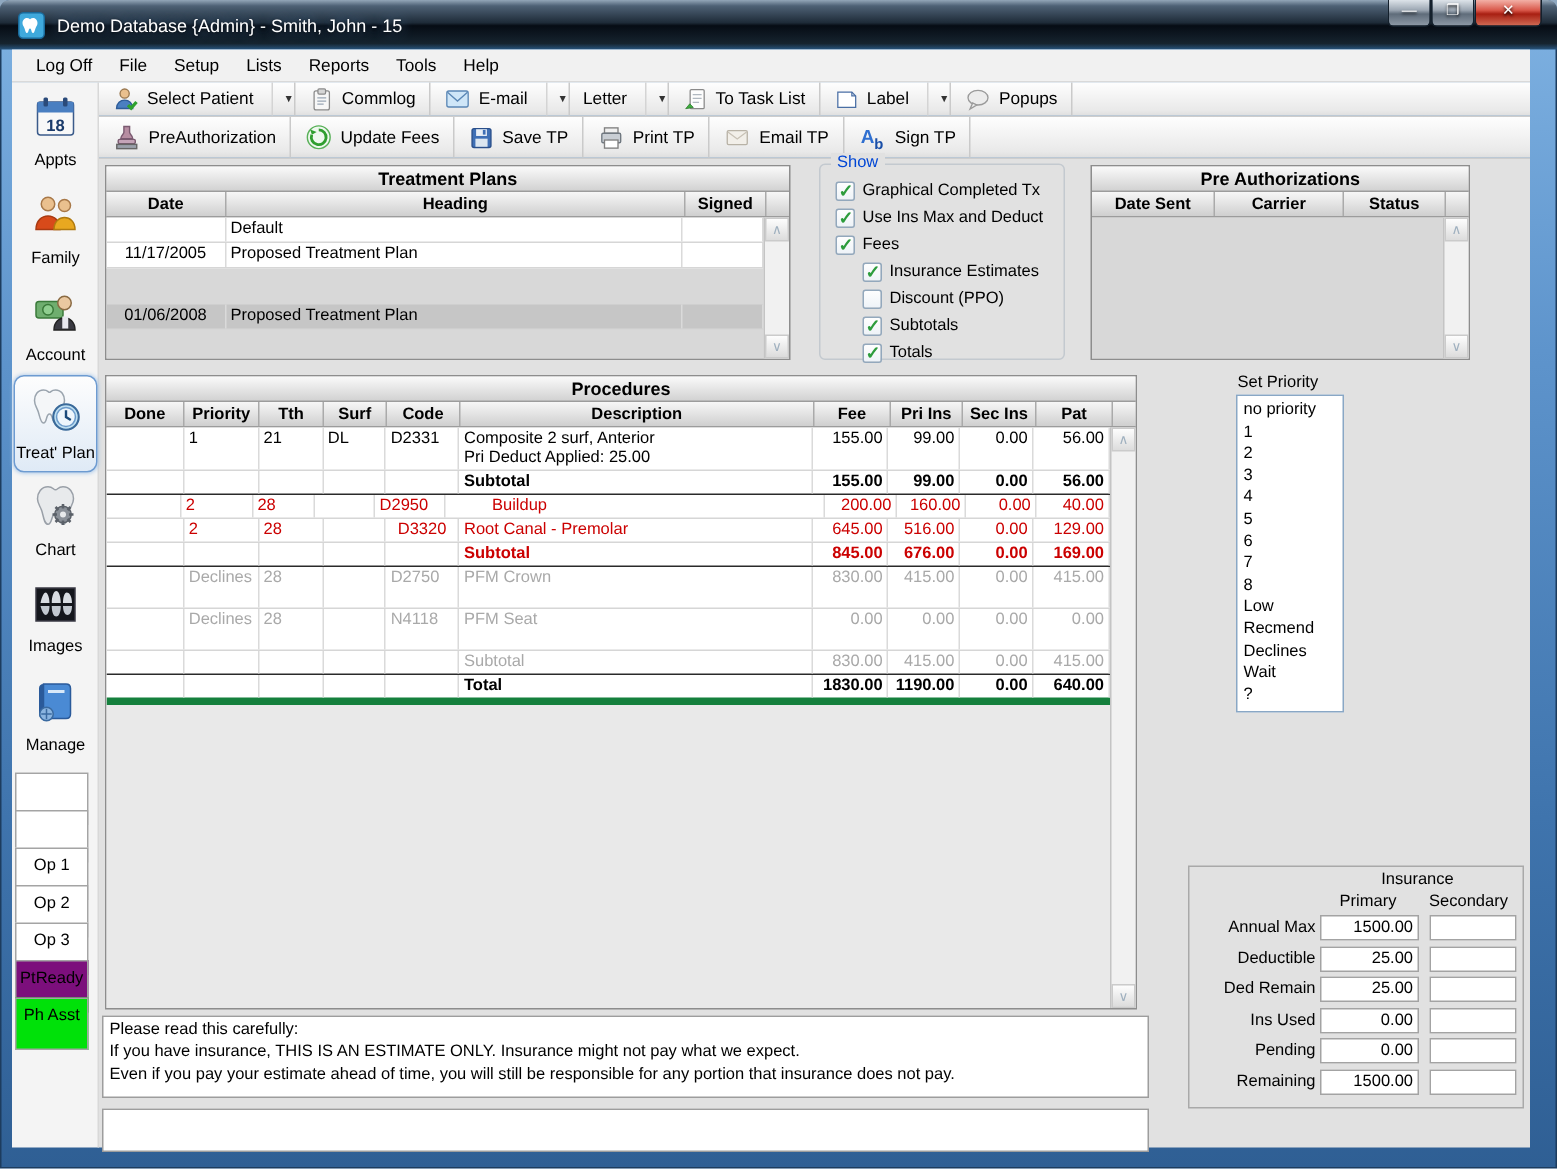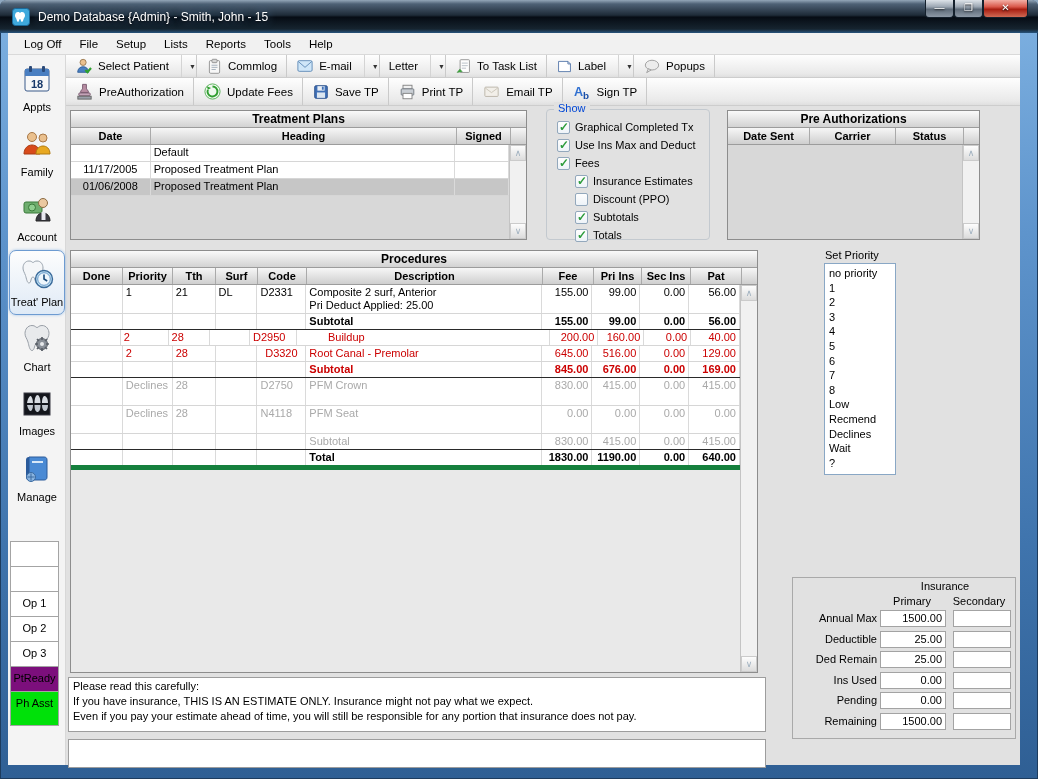--- a/index.html
+++ b/index.html
@@ -31,21 +31,21 @@
   .tb-group { display:flex; align-items:stretch; border-right:1px solid #cacaca; }
   .tb-btn { display:flex; align-items:center; gap:5px; padding:0 9px; font-size:11.5px; color:#000; }
   .tb-btn svg { display:block; }
   .tb-dd { font-size:7px; color:#333; padding-left:7px; margin-left:3px; border-left:1px solid #d4d4d4; align-self:stretch; display:flex; align-items:center; }
 
   
   .sidebar { position:absolute; left:8px; top:55px; width:58px; height:710px; background:#f4f4f4; border-right:1px solid #d8d8d8; }
   .module { width:58px; height:65px; display:flex; flex-direction:column; align-items:center; justify-content:center; gap:2px; }
   .module .mlabel { font-size:11px; color:#000; white-space:nowrap; }
   .module.selected { width:56px; margin-left:1px; border:1px solid #6d9bd1; border-radius:7px; background:linear-gradient(180deg,#fdfdfd,#dfeaf6); box-shadow:0 0 3px #9ec2e8; }
-  .op-cell { position:absolute; left:2px; width:49px; height:35px; border:1px solid #a4a4a4; background:#fff; font-size:11px; text-align:center; line-height:23px; color:#000;margin-top:26px; }
+  .op-cell { position:absolute; left:2px; width:49px; height:35px; border:1px solid #a4a4a4; background:#fff; font-size:11px; text-align:center; line-height:23px; color:#000; }
 
   
   .grid { position:absolute; border:1px solid #8d8d8d; background:#dcdcdc; }
   .grid-title { height:17px; line-height:16px; text-align:center; font-weight:bold; font-size:12px; color:#000;
     background:linear-gradient(180deg,#fafafa,#d2d2d2); border-bottom:1px solid #9c9c9c; }
   .grid-header { display:flex; height:17px; background:linear-gradient(180deg,#f7f7f7,#cfcfcf); border-bottom:1px solid #9c9c9c; }
   .gh-cell { font-weight:bold; font-size:11px; text-align:center; line-height:16px; border-right:1px solid #aaa; overflow:hidden; }
   .grid-body { position:absolute; left:0; right:0; bottom:0; display:flex; }
   .rows-area { flex:1; overflow:hidden; }
   .grow { display:flex; background:#fff; border-bottom:1px solid #d6d6d6; font-size:11px; color:#000; }
@@ -363,21 +363,21 @@
         <div class="grow" style="height: 17px;">
           <div class="gcell" style="width: 80px; text-align: center; background: transparent;"></div>
           <div class="gcell" style="width: 306px; background: transparent;">Default</div>
           <div class="gcell" style="width: 54px; background: transparent;"></div>
         </div>
         <div class="grow" style="height: 17px;">
           <div class="gcell" style="width: 80px; text-align: center; background: transparent;">11/17/2005</div>
           <div class="gcell" style="width: 306px; background: transparent;">Proposed Treatment Plan</div>
           <div class="gcell" style="width: 54px; background: transparent;"></div>
         </div>
-        <div class="grow sel" style="height: 17px;">
+        <div class="grow sel" style="height: 17px; margin-top: 24px;">
           <div class="gcell" style="width: 80px; text-align: center; background: transparent;">01/06/2008</div>
           <div class="gcell" style="width: 306px; background: transparent;">Proposed Treatment Plan</div>
           <div class="gcell" style="width: 54px; background: transparent;"></div>
         </div>
       </div>
     <div class="vscroll">
       <div class="sarr">∧</div>
       <div class="sarr">∨</div>
     </div>
   </div>

